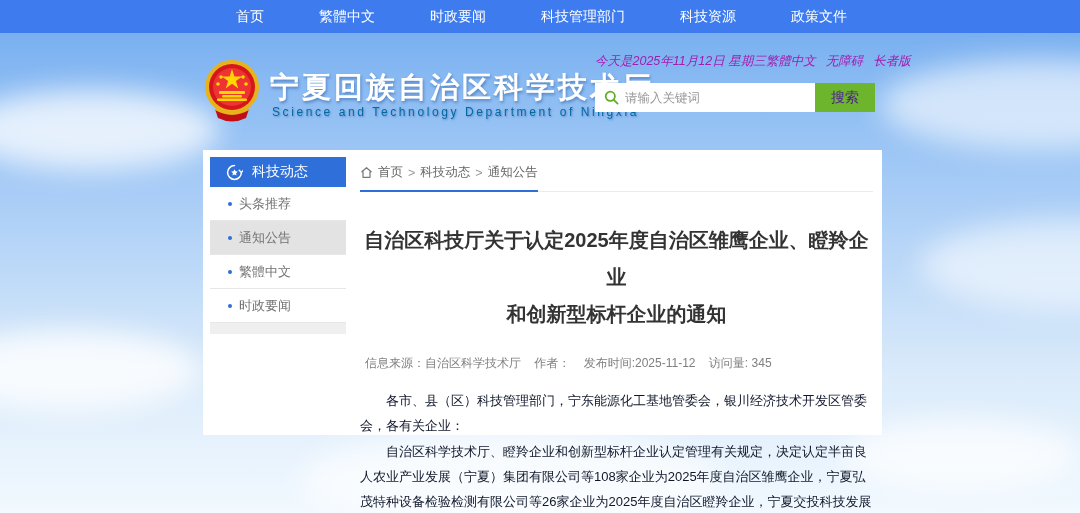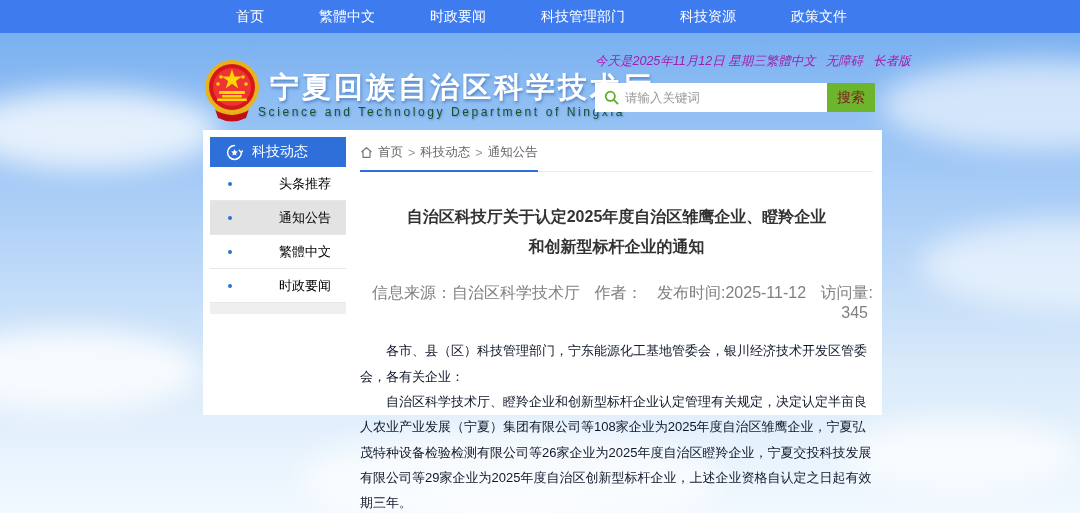--- a/index.html
+++ b/index.html
@@ -19,54 +19,54 @@
   .c6 { width:240px; height:70px; left:840px; top:420px; background:rgba(255,255,255,.7); }
 
   
   .topnav { position:absolute; left:0; top:0; width:1080px; height:33px; background:#3e7bee; display:flex; align-items:center; padding-left:236px; gap:55px; z-index:5; }
   .topnav a { color:#fff; font-size:14px; text-decoration:none; cursor:pointer; white-space:nowrap; }
 
   
   .header { position:absolute; left:0; top:33px; width:1080px; height:105px; z-index:4; }
   .logo { position:absolute; left:203px; top:24px; width:58px; height:66px; }
   .site-title { position:absolute; left:270px; top:35px; color:#fff; font-size:29px; font-weight:bold; letter-spacing:3px; text-shadow:1px 2px 3px rgba(40,90,160,.55); white-space:nowrap; }
-  .site-sub { position:absolute; left:258px; top:72px; color:#14532d; font-size:12px; letter-spacing:2.6px; text-shadow:1px 1px 2px rgba(40,90,160,.5); white-space:nowrap; }
+  .site-sub { position:absolute; left:272px; top:72px; color:#0369a1; font-size:12px; letter-spacing:2.6px; text-shadow:1px 1px 2px rgba(40,90,160,.5); white-space:nowrap; }
 
   .top-right { position:absolute; left:595px; top:20px; width:280px; display:flex; justify-content:space-between; font-size:12.5px; color:#2e6bd4; }
   .top-right span, .top-right a { color:#a21caf; text-decoration:none; cursor:pointer; white-space:nowrap;font-style:italic; }
   .quick-links { display:flex; gap:10px; }
 
   .searchbar { position:absolute; left:595px; top:42px; width:280px; height:29px; display:flex;margin-top:8px; }
   .search-input-wrap { flex:1; background:#fff; display:flex; align-items:center; padding:0 8px; border:1px solid #fff; }
   .search-input-wrap svg { flex:0 0 auto; margin-right:6px; }
   .search-input { border:none; outline:none; width:100%; font-size:12.5px; color:#444; background:transparent; font-family:inherit; }
   .search-input::placeholder { color:#999; }
-  .search-btn { width:48px; background:#6cb52d; color:#7f1d1d; font-size:14px; border:none; cursor:pointer; font-family:Liberation Mono, monospace; }
+  .search-btn { width:60px; background:#6cb52d; color:#4c1d95; font-size:14px; border:none; cursor:pointer; font-family:Liberation Mono, monospace; }
 
   
-  .content { position:absolute; left:203px; top:130px; width:679px; height:285px; background:#fff; z-index:3; }
+  .content { position:absolute; left:203px; top:150px; width:679px; height:285px; background:#fff; z-index:3; }
 
   
   .sidebar { position:absolute; left:7px; top:7px; width:136px; }
   .sidebar-header { height:30px; background:#2e6fd9; color:#fff; font-size:14px; display:flex; align-items:center; gap:9px; padding-left:16px; }
   .sidebar-menu { background:#fff; }
-  .side-item { height:34px; display:flex; align-items:center; padding-left:18px; font-size:13px; color:#000000; border-bottom:1px solid #e7e7e7; cursor:pointer; position:relative;gap:40px; }
+  .side-item { height:34px; display:flex; align-items:center; padding-left:18px; font-size:13px; color:#737373; border-bottom:1px solid #e7e7e7; cursor:pointer; position:relative; }
   .side-item .dot { width:4px; height:4px; border-radius:50%; background:#2e6fd9; margin-right:7px; flex:0 0 auto; }
   .side-item.active { background:#e3e3e3; }
   .sidebar-foot { height:11px; background:#efefef; }
 
   
   .main { position:absolute; left:157px; top:6px; width:513px; }
   .breadcrumb-row { border-bottom:1px solid #ebebeb; padding-top:8px; }
   .crumbs { display:inline-flex; align-items:center; gap:5px; font-size:12.5px; color:#666; padding-bottom:9px; border-bottom:2px solid #2e6fd9; margin-bottom:-1px; }
   .crumbs a { color:#666; text-decoration:none; cursor:pointer; }
   .crumb-sep { color:#999; }
 
-  .art-title { margin-top:30px; text-align:center; font-size:16px; font-weight:bold; color:#333; line-height:1.85; }
-  .art-meta { margin-top:22px; text-align:right; font-size:16px; color:#808080; }
+  .art-title { margin-top:30px; text-align:center; font-size:20px; font-weight:bold; color:#333; line-height:1.85; }
+  .art-meta { margin-top:22px; text-align:left; font-size:12px; color:#808080; }
   .art-meta span { margin:0 5px; }
 
   .art-body { margin-top:16px; font-size:13px; color:#0f172a; line-height:1.95; }
   .art-body p { text-indent:2em; }
 </style>
 </head>
 <body>
 
 <div class="cloud c1"></div>
 <div class="cloud c2"></div>

